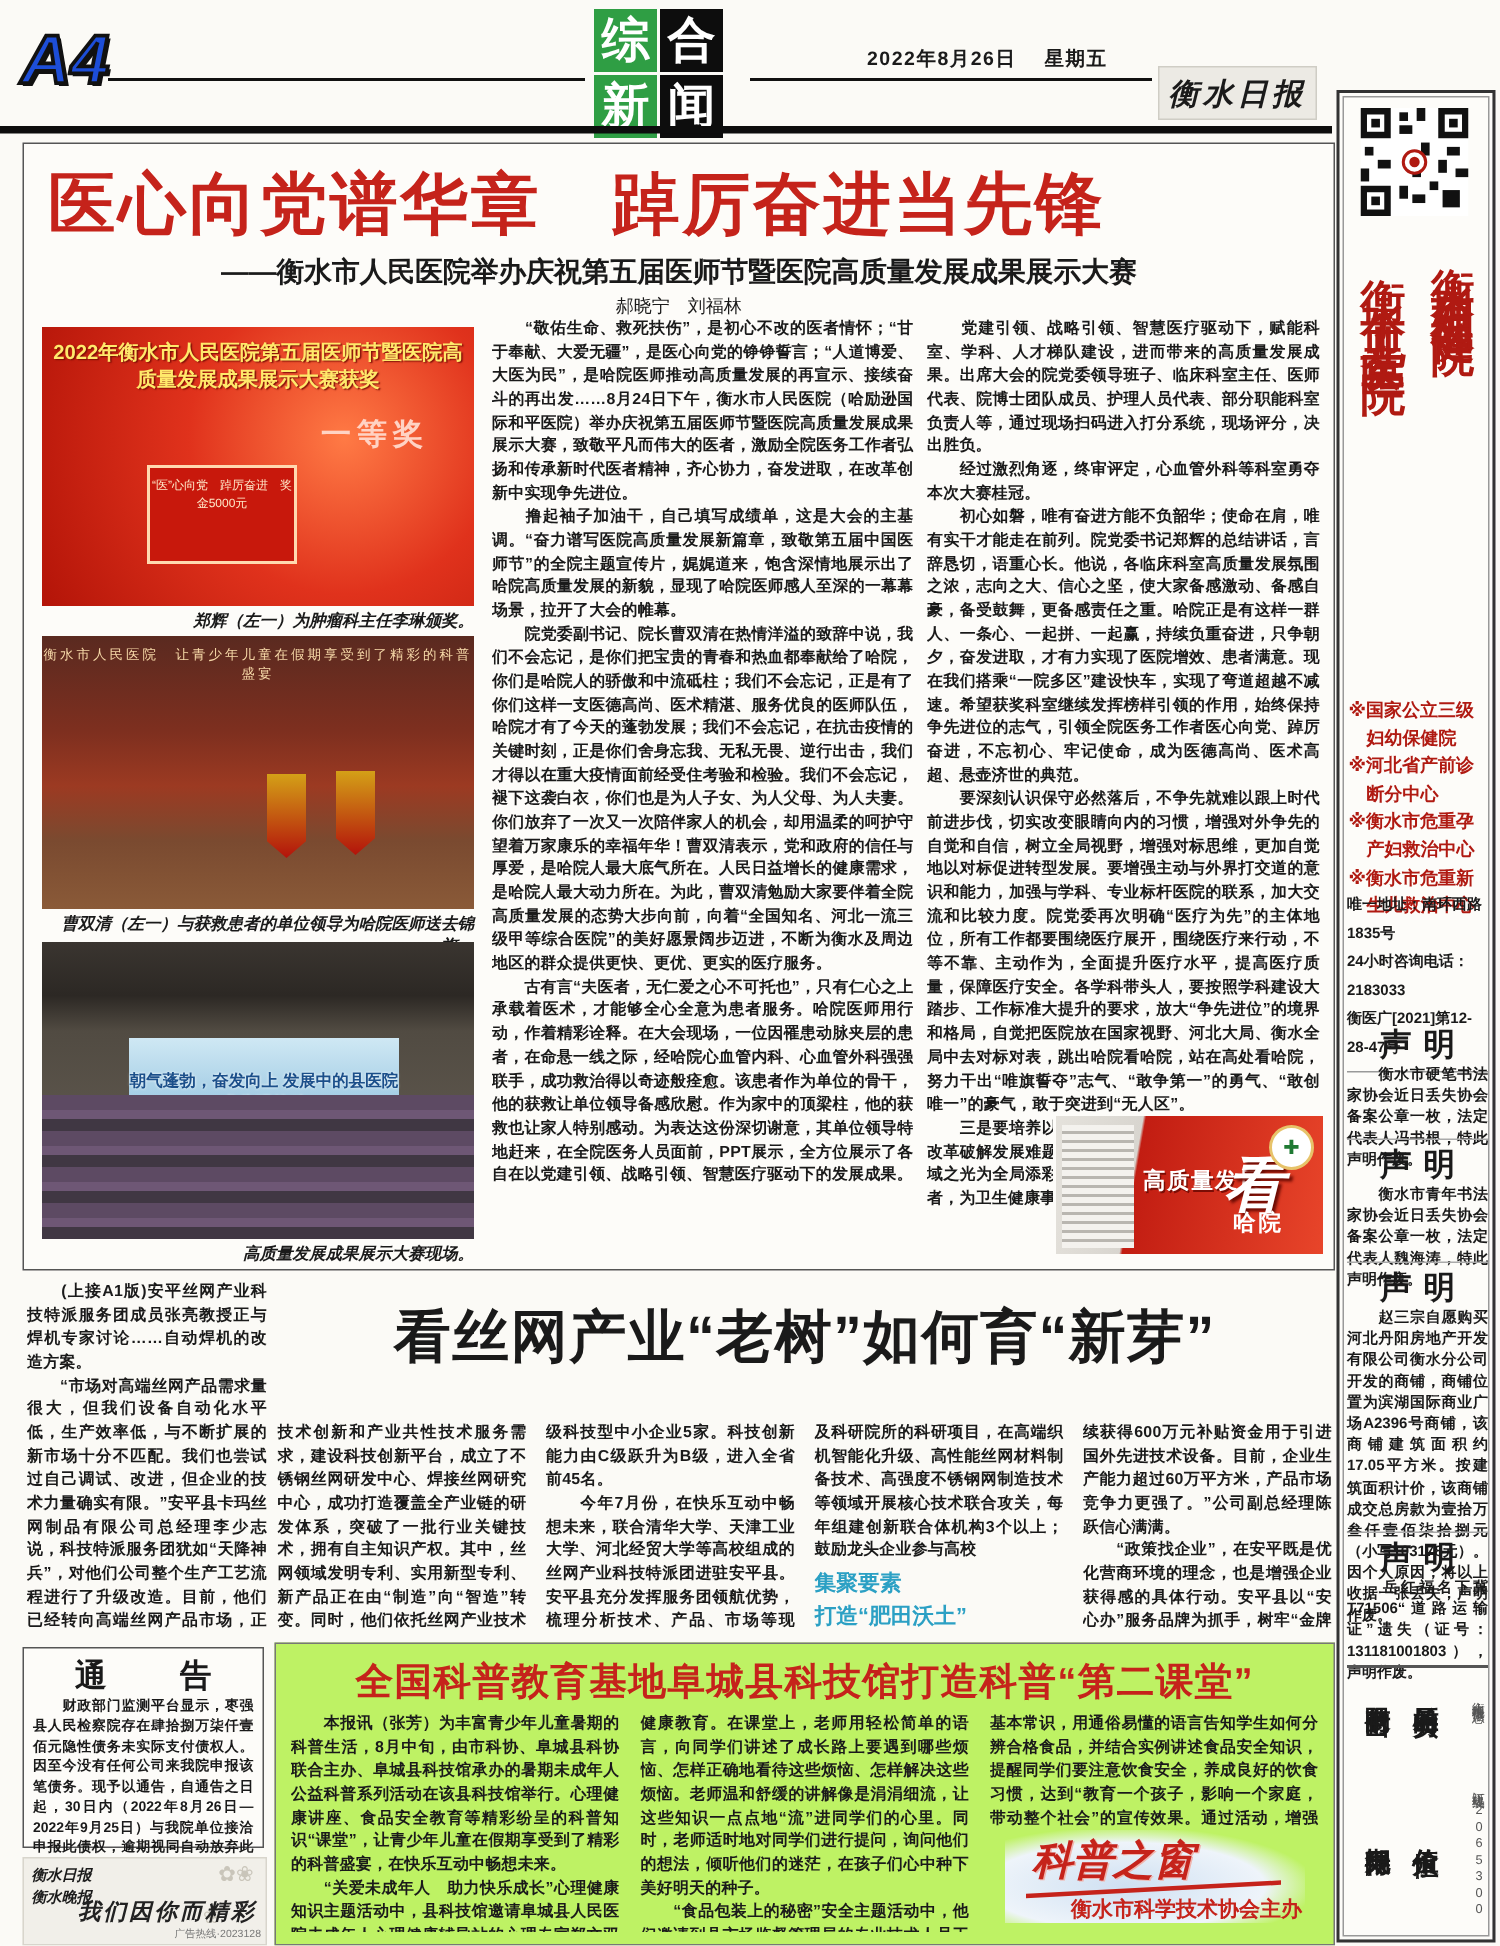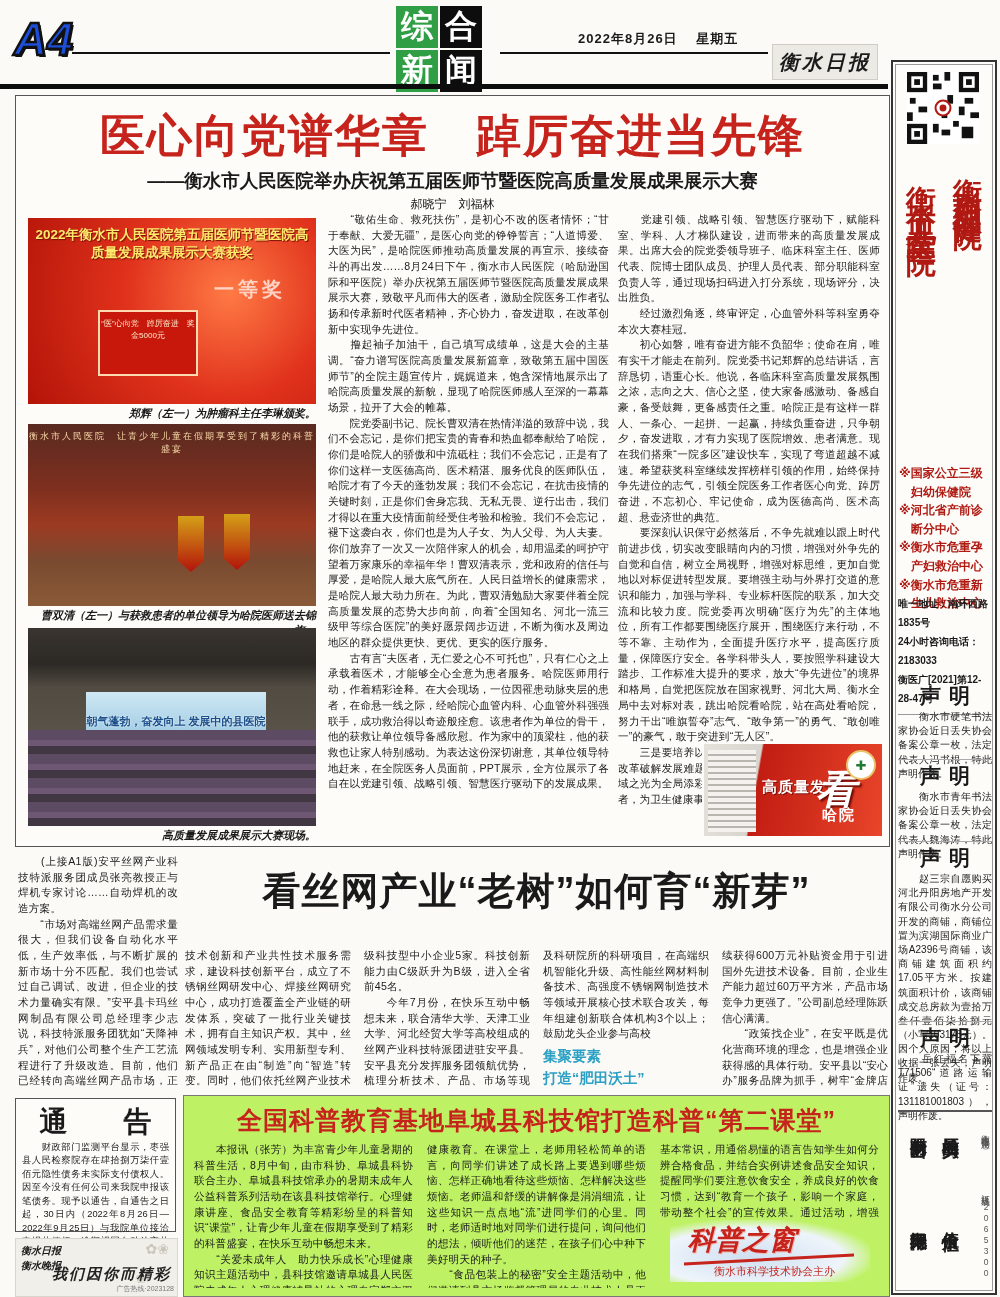--- a/index.html
+++ b/index.html
@@ -1,40 +1,40 @@
 <!DOCTYPE html>
 <html><head>
 <meta charset="utf-8">
 <style>
   html,body{margin:0;padding:0;}
   body{width:1000px;height:1297px;position:relative;background:#fbfaf6;color:#1a1a1a;
        font-family:"Liberation Sans","DejaVu Sans",sans-serif;overflow:hidden;}
   .abs{position:absolute;}
   .pre{white-space:pre-wrap;}
-  .just{text-align:justify;text-justify:inter-character;}
+  .just{text-align:justify;text-justify:inter-character;font-weight:bold;}
   .body-text{font-size:10.6px;line-height:1.48;letter-spacing:.2px;overflow:hidden;}
   .vtext{writing-mode:vertical-rl;text-orientation:upright;}
 
   
   #page-label{left:14px;top:12px;font-size:46px;font-weight:900;font-style:italic;
      color:#1d4ed8;-webkit-text-stroke:2.5px #111;text-shadow:2px 2px 0 #111;}
   .h-rule{height:2px;background:#111;top:52px;}
   #logo{left:396px;top:6px;display:grid;grid-template-columns:42px 42px;grid-template-rows:42px 42px;gap:2px;}
   #logo .cell{display:flex;align-items:center;justify-content:center;color:#fff;
      font-size:32px;font-weight:900;font-family:"Liberation Serif","DejaVu Serif",serif;}
   .cell.g{background:#2f9e44;} .cell.k{background:#0d0d0d;}
   #date-line{left:578px;top:30px;font-size:13px;font-weight:700;letter-spacing:1px;}
   #masthead{left:772px;top:44px;width:104px;height:34px;background:#eceae4;border:1px solid #cfcdc5;
      display:flex;align-items:center;justify-content:center;font-family:"DejaVu Serif","Liberation Serif",serif;
      font-style:italic;font-weight:700;font-size:20px;letter-spacing:3px;}
   #header-bar{left:0;top:84px;width:888px;height:5px;background:#0d0d0d;}
 
   
   #main-box{left:15px;top:95px;width:873px;height:750px;border:1px solid #555;background:#fdfcf9;}
-  #main-headline{left:0;top:10px;width:100%;text-align:center;color:#c5231b;
+  #main-headline{left:16px;top:10px;width:100%;color:#c5231b;
      font-size:45px;font-weight:900;letter-spacing:2px;}
   #main-subtitle{left:0;top:72px;width:100%;text-align:center;font-size:18.5px;font-weight:800;}
   #main-authors{left:0;top:100px;width:100%;text-align:center;font-size:12px;}
   .photo{left:12px;width:288px;overflow:hidden;position:absolute;}
   .caption{left:12px;width:288px;position:absolute;text-align:right;font-size:11px;
      font-family:"Liberation Serif","DejaVu Serif",serif;font-style:italic;font-weight:700;}
   #photo1{top:122px;height:186px;background:
      radial-gradient(circle at 70% 40%, #ff7a45 0%, #e0321c 45%, #b31408 100%);}
   #photo1 .banner{position:absolute;top:8px;left:4px;width:280px;color:#ffe96b;font-weight:900;
      font-size:13.5px;text-align:center;line-height:1.35;text-shadow:1px 1px 1px #7a0d05;}
@@ -77,21 +77,21 @@
   #silk{left:15px;top:850px;width:873px;height:242px;}
   #silk-col0{left:3px;top:4px;width:160px;height:236px;position:absolute;}
   #silk-head{left:170px;top:16px;width:703px;position:absolute;text-align:center;
      font-size:38px;font-weight:900;letter-spacing:1px;}
   #silk-cols{left:170px;top:98px;width:703px;height:142px;position:absolute;display:flex;gap:13px;}
   .silk-col{flex:1;overflow:hidden;}
   .blue-sub{color:#2ba0c4;font-weight:900;font-size:14.5px;line-height:1.5;margin:4px 0;}
 
   
   #notice-box{left:15px;top:1098px;width:161px;height:134px;border:1px solid #555;background:#fdfcf9;padding:4px 6px;box-sizing:border-box;}
-  #notice-title{text-align:center;font-size:28px;font-weight:900;letter-spacing:14px;text-indent:14px;}
+  #notice-title{text-align:center;font-size:21px;font-weight:900;letter-spacing:14px;text-indent:14px;}
   #notice-body{font-size:9.3px;line-height:1.45;}
   .notice-sign{text-align:right;font-size:10px;font-weight:700;}
   #brand-ad{left:15px;top:1238px;width:161px;height:57px;background:#f1efe9;border:1px solid #d8d5cc;overflow:hidden;}
   #brand-ad .papers{position:absolute;left:5px;top:4px;font-family:"DejaVu Serif","Liberation Serif",serif;
      font-style:italic;font-weight:700;font-size:10px;line-height:1.5;}
   #brand-ad .slogan{position:absolute;left:36px;top:26px;font-family:"DejaVu Serif","Liberation Serif",serif;
      font-style:italic;font-weight:900;font-size:15px;letter-spacing:2px;color:#222;}
   #brand-ad .flower{position:absolute;color:#c9c5ba;font-size:14px;}
   #brand-ad .hotline{position:absolute;right:3px;bottom:2px;font-size:7px;color:#777;}
 
@@ -99,21 +99,21 @@
   #sci-box{left:183px;top:1095px;width:705px;height:200px;border:1px solid #777;background:#bef264;}
   #sci-head{left:0;top:8px;width:100%;position:absolute;text-align:center;color:#c5231b;
      font-size:25px;font-weight:900;letter-spacing:1px;}
   #sci-cols{left:10px;top:46px;width:685px;height:146px;position:absolute;display:flex;gap:14px;}
   .sci-col{flex:1;overflow:hidden;position:relative;}
   #kp-logo{position:absolute;left:10px;bottom:6px;width:200px;height:62px;
      background:radial-gradient(ellipse at 40% 60%, #cfe0f2 0%, #eef4fa 55%, rgba(253,252,249,0) 75%);}
   #kp-logo .t{position:absolute;left:18px;top:2px;color:#c5231b;font-weight:900;font-size:27px;
      font-style:italic;font-family:"DejaVu Serif","Liberation Serif",serif;text-shadow:1px 1px 0 #f0b5ae;}
   #kp-logo .swoosh{position:absolute;left:14px;top:38px;width:170px;height:3px;background:#c5231b;transform:skewY(-3deg);}
-  #kp-logo .org{position:absolute;left:44px;top:44px;color:#c5231b;font-weight:400;font-size:11px;text-align:right;}
+  #kp-logo .org{position:absolute;left:44px;top:44px;color:#c5231b;font-weight:700;font-size:14px;text-align:right;}
 
   
   #sidebar{left:891px;top:60px;width:106px;height:1235px;border:2px solid #333;box-sizing:border-box;
      background:#fdfcf9;box-shadow:inset 0 0 0 2px #fdfcf9, inset 0 0 0 3px #999;}
   #qr{left:14px;top:10px;position:absolute;}
   #hosp-names{left:0;top:94px;width:100%;height:300px;position:absolute;display:flex;justify-content:space-evenly;}
   .hname{color:#b01a12;font-weight:900;font-family:"Liberation Serif","DejaVu Serif",serif;}
   #hname-r{font-size:29px;letter-spacing:6px;order:2;}
   #hname-l{font-size:30px;letter-spacing:10px;order:1;padding-top:6px;}
   #features{left:6px;top:402px;width:92px;position:absolute;color:#b01a12;font-weight:800;

